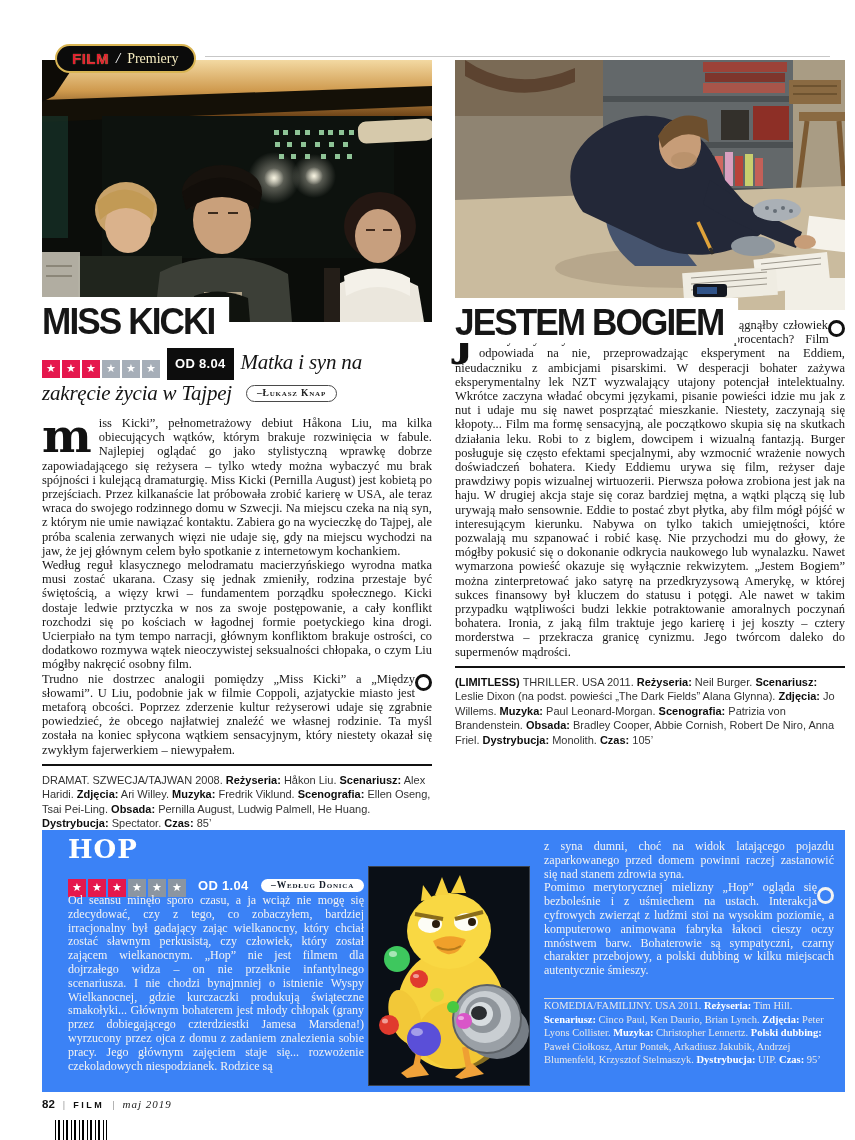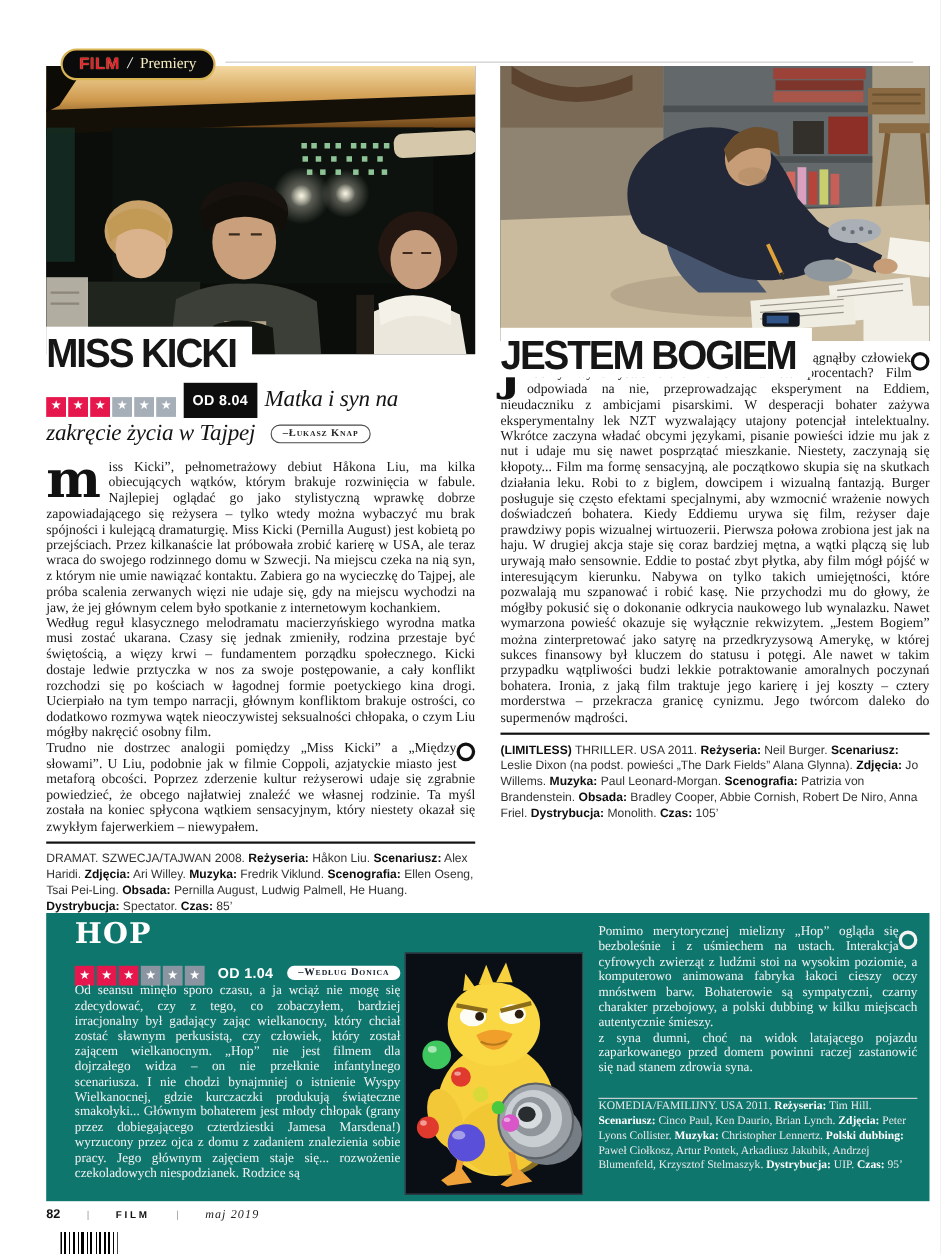--- a/index.html
+++ b/index.html
@@ -51,21 +51,21 @@
   .body p{margin:0;}
   .dropcap{float:left;font-family:"DejaVu Serif",serif;font-weight:bold;font-size:47px;
            line-height:34px;padding:3px 7px 0 0;color:#111;}
   .endmark{display:inline-block;width:11px;height:11px;border:3px solid #111;
            border-radius:50%;float:right;margin-top:2px;}
   .rule{height:2px;background:#111;margin-top:7px;}
   .credits{margin:7px 0 0;font-size:11px;line-height:14.5px;color:#333;text-align:left;}
   .seg-b{font-weight:bold;color:#0e0e0e;}
 
   
-  .panel{position:absolute;left:42px;top:830px;width:803px;height:262px;background:#0f766e;
+  .panel{position:absolute;left:42px;top:830px;width:803px;height:262px;background:#3b82f6;
          color:#f0f0f0;overflow:hidden;}
   .hop-title{position:absolute;left:26px;top:4px;margin:0;font-family:"DejaVu Serif",serif;
              font-weight:bold;font-size:26px;letter-spacing:1px;color:#fff;}
   .hop-meta{position:absolute;left:26px;top:44px;width:296px;display:flex;align-items:center;}
   .panel .star-off{background:#8b95a1;}
   .hop-od{color:#fff;font-weight:bold;font-size:13px;letter-spacing:.3px;margin-left:10px;}
   .hop-author{margin-left:auto;display:inline-block;background:#fff;color:#141d29;
               border-radius:11px;padding:1px 10px 2px;font-family:"Liberation Serif",serif;
               font-variant:small-caps;font-weight:600;font-size:9.5px;letter-spacing:.8px;
               white-space:nowrap;}
@@ -76,21 +76,21 @@
   .hop-img{position:absolute;left:326px;top:36px;width:160px;height:218px;
            border:1px solid #3a424e;background:#0a0f16;}
   .hop-img svg{display:block;width:100%;height:100%;}
   .hop-right{position:absolute;left:502px;top:10px;width:290px;}
   .endmark-light{border-color:#f2f2f2;margin-top:6px;}
   .rule-light{height:1px;background:#d9d9d9;margin-top:20px;}
   .credits-light{color:#e9e9e9;font-size:10.5px;line-height:13.6px;margin-top:9px;}
   .credits-light .seg-b{color:#fff;}
 
   
-  .footer{position:absolute;left:42px;top:1098px;display:flex;align-items:center;gap:24px;
+  .footer{position:absolute;left:42px;top:1098px;display:flex;align-items:flex-end;gap:8px;
           font-size:11px;color:#111;}
   .footer .pg{font-weight:bold;font-size:11.5px;}
   .footer .sep{color:#9a9a9a;font-size:9px;}
   .footer .mag{font-weight:bold;font-size:9px;letter-spacing:2.5px;}
   .footer .issue{font-family:"Liberation Serif",serif;font-style:italic;font-size:11px;
                  letter-spacing:1px;color:#222;}
   .barcode{position:absolute;left:55px;top:1120px;width:52px;height:20px;
            background:repeating-linear-gradient(90deg,#000 0 1px,#fff 1px 3px,#000 3px 5px,#fff 5px 8px);}
 </style>
 </head>
@@ -316,22 +316,22 @@
           <circle cx="95" cy="154" r="8" fill="#d955c8"></circle>
             <ellipse cx="92" cy="151" rx="3" ry="2" fill="#fff" opacity=".5"></ellipse>
           <circle cx="20" cy="158" r="10" fill="#e03a2e"></circle>
             <ellipse cx="16" cy="154" rx="3" ry="2.5" fill="#fff" opacity=".5"></ellipse>
           <circle cx="55" cy="172" r="17" fill="#5a4fd8"></circle>
             <ellipse cx="48" cy="165" rx="6" ry="4" fill="#fff" opacity=".45"></ellipse>
         </g>
       </svg>
     </div>
     <div class="hop-right hop-text">
+      <p>z syna dumni, choć na widok latającego pojazdu zaparkowanego przed domem powinni raczej zastanowić się nad stanem zdrowia syna.</p>
       <p><span class="endmark endmark-light"></span><span>Pomimo merytorycznej mielizny „Hop” ogląda się bezboleśnie i z uśmiechem na ustach. Interakcja cyfrowych zwierząt z ludźmi stoi na wysokim poziomie, a komputerowo animowana fabryka łakoci cieszy oczy mnóstwem barw. Bohaterowie są sympatyczni, czarny charakter przebojowy, a polski dubbing w kilku miejscach autentycznie śmieszy.</span></p>
-      <p>z syna dumni, choć na widok latającego pojazdu zaparkowanego przed domem powinni raczej zastanowić się nad stanem zdrowia syna.</p>
       <div class="rule rule-light"></div>
       <p class="credits credits-light"><span>KOMEDIA/FAMILIJNY. USA 2011. </span><span class="seg-b">Reżyseria:</span><span> Tim Hill. </span><span class="seg-b">Scenariusz:</span><span> Cinco Paul, Ken Daurio, Brian Lynch. </span><span class="seg-b">Zdjęcia:</span><span> Peter Lyons Collister. </span><span class="seg-b">Muzyka:</span><span> Christopher Lennertz. </span><span class="seg-b">Polski dubbing:</span><span> Paweł Ciołkosz, Artur Pontek, Arkadiusz Jakubik, Andrzej Blumenfeld, Krzysztof Stelmaszyk. </span><span class="seg-b">Dystrybucja:</span><span> UIP. </span><span class="seg-b">Czas:</span><span> 95’</span></p>
     </div>
   </section>
 
   <footer class="footer">
     <span class="pg">82</span>
     <span class="sep">|</span>
     <span class="mag">FILM</span>
     <span class="sep">|</span>

